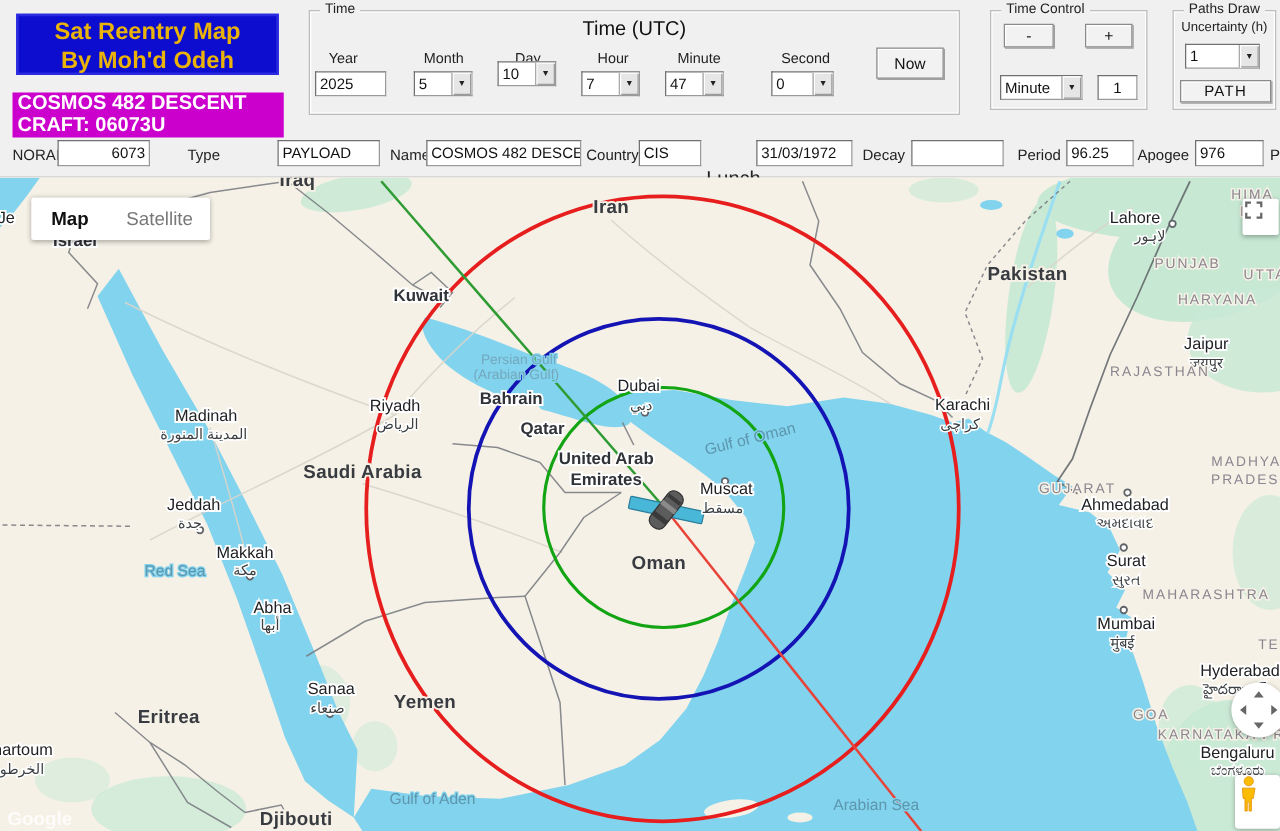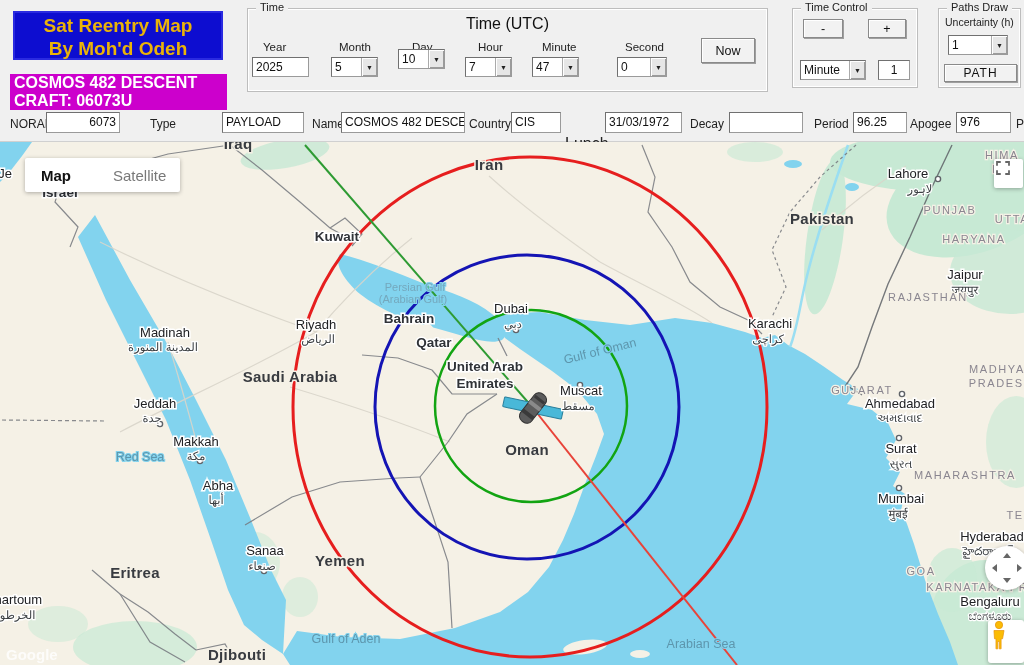--- a/index.html
+++ b/index.html
@@ -41,21 +41,21 @@
   text{user-select:none;}
   .lbl-country{font-size:15px;font-weight:bold;fill:#383b40;paint-order:stroke;stroke:#f5f1e6;stroke-width:3px;letter-spacing:.3px;}
   .lbl-country-sm{font-size:13.5px;font-weight:bold;fill:#303338;paint-order:stroke;stroke:#ffffff;stroke-width:3px;}
   .lbl-city{font-size:13px;font-weight:500;fill:#202124;paint-order:stroke;stroke:#ffffff;stroke-width:3px;}
   .lbl-native{font-size:11.5px;fill:#3c4043;paint-order:stroke;stroke:#ffffff;stroke-width:2.5px;}
   .lbl-admin{font-size:11px;fill:#8a8690;letter-spacing:1.6px;paint-order:stroke;stroke:#f5f1e6;stroke-width:2.5px;}
   .lbl-water{font-size:12.5px;fill:#5d96ad;paint-order:stroke;stroke:#82d3ee;stroke-width:2px;}
   .lbl-water-sm{font-size:11px;fill:#74a8bd;paint-order:stroke;stroke:#82d3ee;stroke-width:2px;}
   .lbl-watermark{font-size:15px;font-weight:bold;fill:#ffffff;opacity:.8;}
   .gm-toggle{position:absolute;left:25px;top:16px;height:34px;background:#fff;border-radius:2px;
-             box-shadow:0 1px 4px rgba(0,0,0,.3);display:flex;align-items:center;gap:12px;}
+             box-shadow:0 1px 4px rgba(0,0,0,.3);display:flex;align-items:center;}
   .gm-map-btn{padding:0 16px;font-size:15px;font-weight:bold;color:#111;}
   .gm-sat-btn{padding:0 14px;font-size:15px;color:#787878;}
   .gm-fullscreen{position:absolute;left:994px;top:17px;width:29px;height:29px;background:#fff;border-radius:2px;
                  box-shadow:0 1px 4px rgba(0,0,0,.3);display:flex;align-items:center;justify-content:center;}
   .gm-pan{position:absolute;left:985px;top:404px;width:44px;height:44px;background:#fff;border-radius:50%;
           box-shadow:0 1px 4px rgba(0,0,0,.3);}
   .gm-pegman{position:absolute;left:988px;top:478px;width:36px;height:43px;background:#fff;border-radius:3px;
              box-shadow:0 1px 4px rgba(0,0,0,.3);display:flex;align-items:center;justify-content:center;}
 </style>
 </head>

